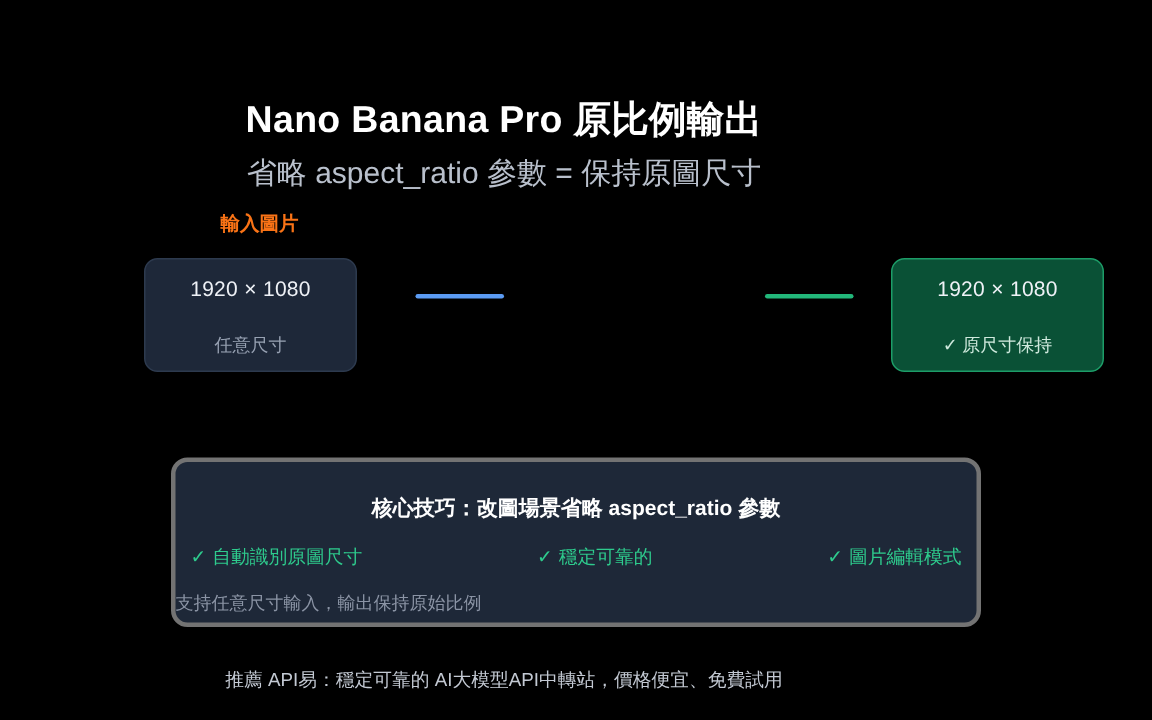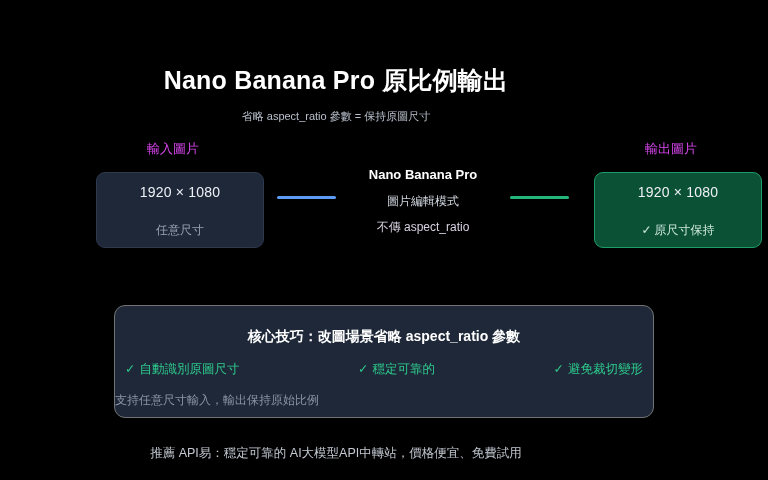--- a/index.html
+++ b/index.html
@@ -27,51 +27,51 @@
   }
   .title {
     font-size: 25px;
     font-weight: bold;
     color: #ffffff;
     letter-spacing: 0.2px;
     line-height: 32px;
   }
   .subtitle {
     margin-top: 10px;
-    font-size: 11px;
+    font-size: 20px;
     color: #b9c0cc;
     font-weight: normal;
     line-height: 20px;
   }
 
   
   .flow {
     position: absolute;
     top: 140px;
     left: 0;
     width: 768px;
     height: 120px;
   }
 
   .col-label {
     position: absolute;
     font-size: 13px;
-    font-weight: normal;
-    color: #d946ef;
+    font-weight: bold;
+    color: #f97316;
     text-align: center;
     top: 0px;
     line-height: 18px;
   }
   .label-in  { left: 96px;  width: 154px; }
   .label-out { left: 594px; width: 154px; }
 
   .card {
     position: absolute;
     top: 32px;
-    width: 168px;
+    width: 142px;
     height: 76px;
     border-radius: 9px;
     box-sizing: border-box;
     display: flex;
     flex-direction: column;
     align-items: center;
     justify-content: center;
   }
   .card-in {
     left: 96px;
@@ -135,21 +135,21 @@
   }
 
   
   .tip-panel {
     position: absolute;
     left: 114px;
     top: 305px;
     width: 540px;
     height: 113px;
     background: #1e2838;
-    border: 1px solid #737373;
+    border: 3px solid #737373;
     border-radius: 11px;
     box-sizing: border-box;
   }
   .tip-title {
     margin-top: 20px;
     text-align: center;
     font-size: 14px;
     font-weight: bold;
     color: #ffffff;
     line-height: 20px;
@@ -207,48 +207,42 @@
 
   <div class="col-label label-in">輸入圖片</div>
 
   <div class="card card-in">
     <div class="card-dim">1920 × 1080</div>
     <div class="card-sub">任意尺寸</div>
   </div>
 
   <div class="connector connector-blue"></div>
 
-  <div class="center">
-    <div class="center-title">Nano Banana Pro</div>
-    <div class="center-line1">圖片編輯模式</div>
-    <div class="center-line2">不傳 aspect_ratio</div>
-  </div>
 
   <div class="connector connector-green"></div>
 
-  <div class="col-label label-out">輸出圖片</div>
 
   <div class="card card-out">
     <div class="card-dim">1920 × 1080</div>
     <div class="card-sub">✓ 原尺寸保持</div>
   </div>
 
 </div>
 
 <div class="tip-panel">
   <div class="tip-title">核心技巧：改圖場景省略 aspect_ratio 參數</div>
 
   <div class="tip-items">
     <div class="tip-item tip-item-1">
       <span class="check">✓</span><span>自動識別原圖尺寸</span>
     </div>
     <div class="tip-item tip-item-2">
       <span class="check">✓</span><span>穩定可靠的</span>
     </div>
     <div class="tip-item tip-item-3">
-      <span class="check">✓</span><span>避免裁切變形</span>
+      <span class="check">✓</span><span>圖片編輯模式</span>
     </div>
   </div>
 
   <div class="tip-note">支持任意尺寸輸入，輸出保持原始比例</div>
 </div>
 
 <div class="footer">推薦 API易：穩定可靠的 AI大模型API中轉站，價格便宜、免費試用</div>
 
 </body></html>

